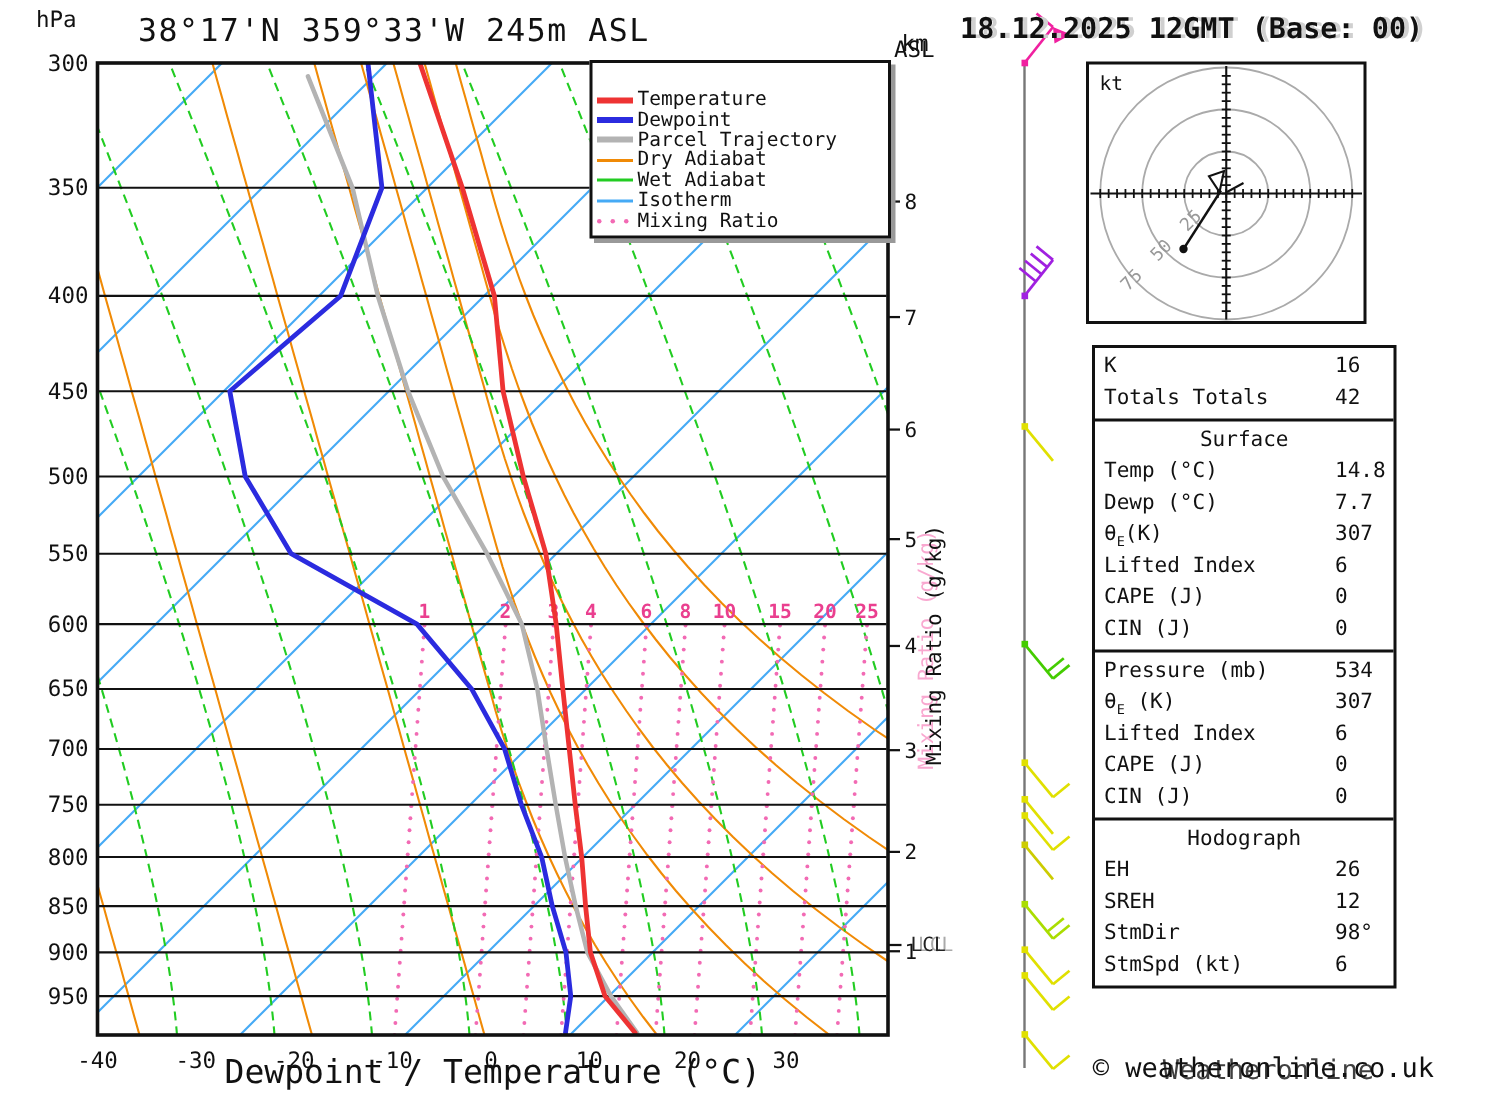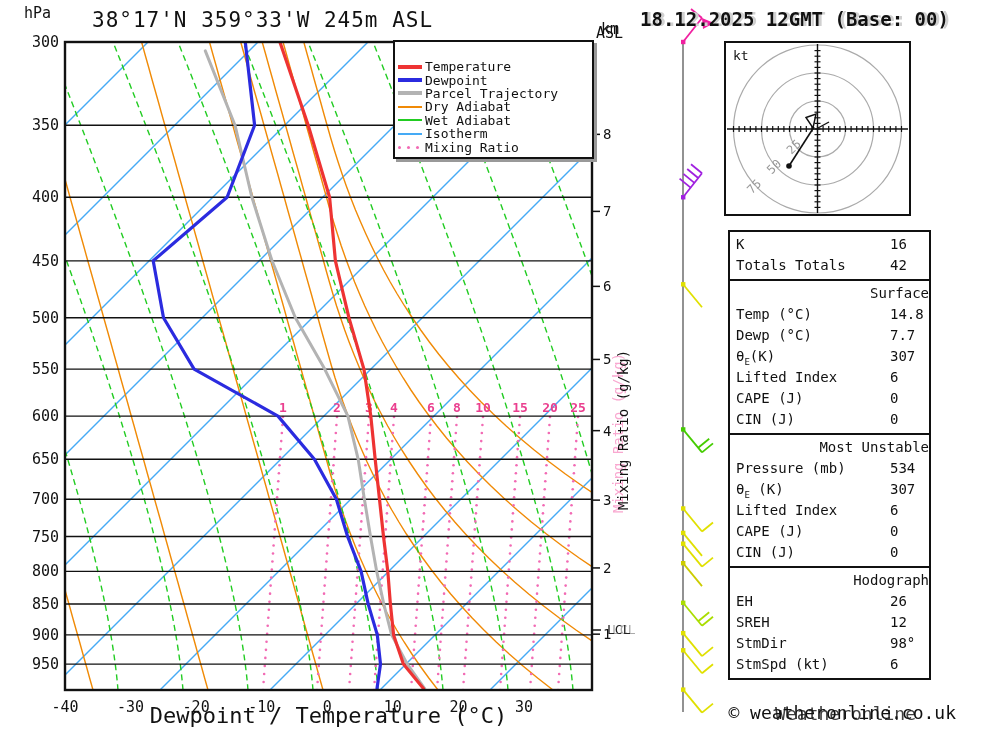--- a/index.html
+++ b/index.html
@@ -23,21 +23,21 @@
           border:2px solid #111;box-shadow:3px 3px 0 #999;z-index:4;padding:18px 0 0 0;}
   .leg-row{display:flex;align-items:center;height:13.4px;}
   .leg-swatch{width:30px;display:flex;justify-content:flex-start;align-items:center;padding-left:3px;box-sizing:border-box;}
   .leg-line{width:24px;}
   .leg-text{font-size:13px;line-height:13px;}
   .leg-dot{width:3px;height:3px;border-radius:50%;}
   #table{position:absolute;left:728px;top:230px;width:199px;border:2px solid #111;background:#fff;
          z-index:4;font-size:14px;}
   .tbl-section{border-top:2px solid #111;padding:2px 0 3px 0;}
   .tbl-section:first-child{border-top:none;}
-  .tbl-title{text-align:right;height:21px;line-height:21px;}
+  .tbl-title{text-align:center;height:21px;line-height:21px;}
   .tbl-row{position:relative;height:21px;line-height:21px;padding-left:6px;}
   .tbl-val{position:absolute;left:148px;top:0;margin-left:12px;}
   sub.th{font-size:9px;}
 </style>
 </head>
 <body>
 
 <div id="canvas">
   <svg id="chart-svg" width="1000" height="733">
       <defs>
@@ -702,21 +702,20 @@
       <div class="tbl-section">
         <div class="tbl-title">Surface</div>
         <div class="tbl-row"><span>Temp (°C)</span><span class="tbl-val">14.8</span></div>
         <div class="tbl-row"><span>Dewp (°C)</span><span class="tbl-val">7.7</span></div>
         <div class="tbl-row"><span>θ<sub class="th">E</sub>(K)</span><span class="tbl-val">307</span></div>
         <div class="tbl-row"><span>Lifted Index</span><span class="tbl-val">6</span></div>
         <div class="tbl-row"><span>CAPE (J)</span><span class="tbl-val">0</span></div>
         <div class="tbl-row"><span>CIN (J)</span><span class="tbl-val">0</span></div>
       </div>
       <div class="tbl-section">
-        <div class="tbl-title">Most Unstable</div>
         <div class="tbl-row"><span>Pressure (mb)</span><span class="tbl-val">534</span></div>
         <div class="tbl-row"><span>θ<sub class="th">E</sub> (K)</span><span class="tbl-val">307</span></div>
         <div class="tbl-row"><span>Lifted Index</span><span class="tbl-val">6</span></div>
         <div class="tbl-row"><span>CAPE (J)</span><span class="tbl-val">0</span></div>
         <div class="tbl-row"><span>CIN (J)</span><span class="tbl-val">0</span></div>
       </div>
       <div class="tbl-section">
         <div class="tbl-title">Hodograph</div>
         <div class="tbl-row"><span>EH</span><span class="tbl-val">26</span></div>
         <div class="tbl-row"><span>SREH</span><span class="tbl-val">12</span></div>

